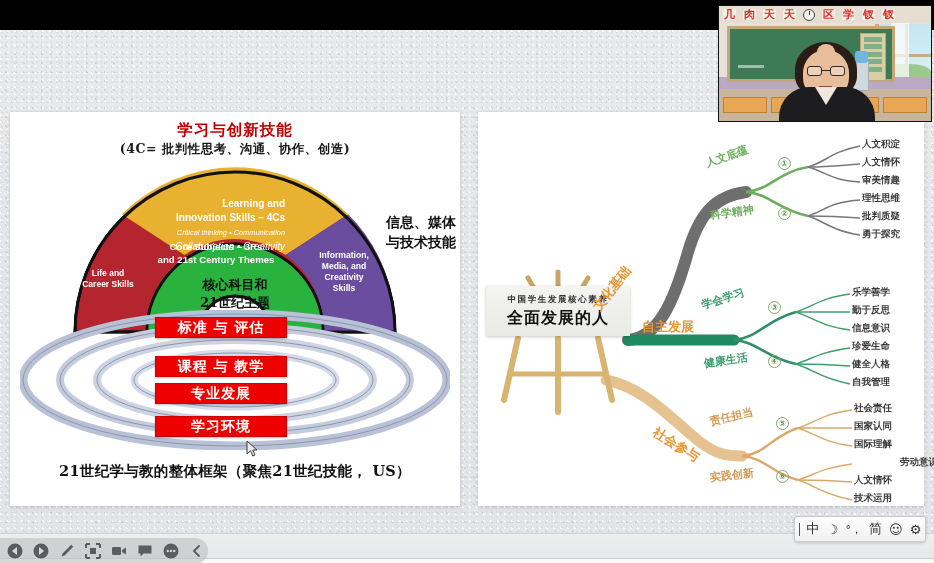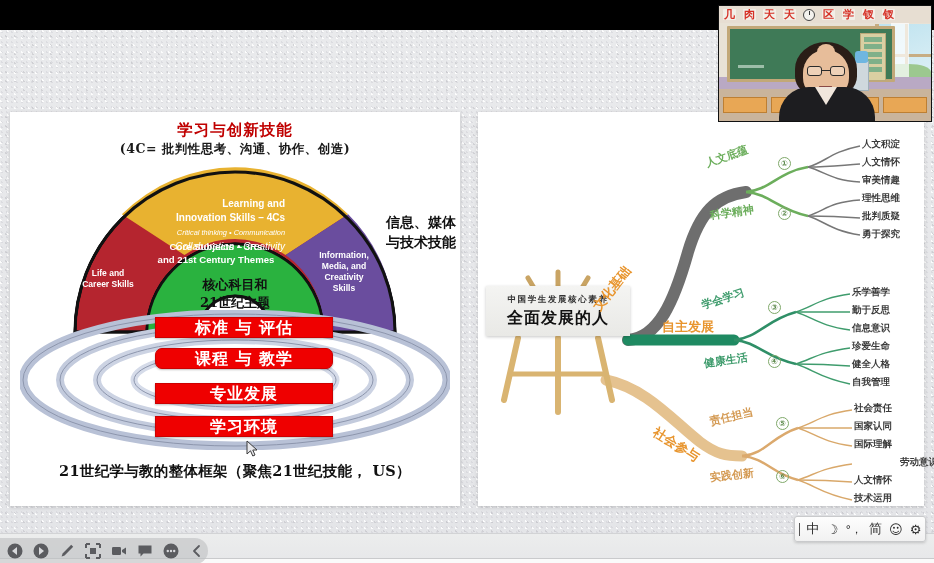--- a/index.html
+++ b/index.html
@@ -57,27 +57,27 @@
   }
   #label-life  { left: 6px;   top: 100px; width: 70px; }
   #label-info  { left: 374px; top: 100px; width: 74px; }
   .core-cn {
     position: absolute; left: 145px; top: 164px; width: 160px; text-align: center;
     font-family: "DejaVu Serif","Liberation Serif", serif;
     font-size: 13px; font-weight: bold; color: #111; line-height: 18px;
   }
   .rings { position: absolute; left: 10px; top: 198px; width: 430px; height: 140px; }
   .redbar {
-    position: absolute; left: 145px; width: 178px; height: 21px;
+    position: absolute; left: 145px; width: 132px; height: 21px;
     background: #ef0000; border: 1px solid #cc0000;
-    color: #fff; font-weight: bold; font-size: 16px; line-height: 19px; text-align: center;
+    color: #fff; font-weight: bold; font-size: 14px; line-height: 19px; text-align: center;
     font-family: "DejaVu Serif","Liberation Serif", serif; letter-spacing: 1px;
     box-shadow: 0 1px 2px rgba(0,0,0,.25);
   }
-  #bar0 { top: 205px; } #bar1 { top: 236px; border-radius: 7px; } #bar2 { top: 271px; } #bar3 { top: 304px; }
+  #bar0 { top: 205px; } #bar1 { top: 244px; } #bar2 { top: 271px; } #bar3 { top: 304px; }
   .l-caption {
     position: absolute; left: 0; right: 0; top: 350px; text-align: center;
     font-family: "DejaVu Serif","Liberation Serif", serif;
     font-size: 14.5px; font-weight: bold; color: #111; letter-spacing: .3px;
   }
   .cursor { position: absolute; left: 236px; top: 328px; width: 13px; height: 18px; }
 
   
   .mm { position: absolute; left: 0; top: 0; width: 446px; height: 394px; }
   .easel-sign {
@@ -317,21 +317,21 @@
       <path d="M40 226 L 26 288 M 120 226 L 134 288 M 80 226 L 80 300" stroke="#d9b471" stroke-width="6" fill="none" stroke-linecap="round"></path>
       <path d="M34 262 L 126 262" stroke="#d9b471" stroke-width="5" fill="none"></path>
     </svg>
 
     <div class="easel-sign">
       <div class="sign-small">中国学生发展核心素养</div>
       <div class="sign-big">全面发展的人</div>
     </div>
 
     <div class="mm-label trunk-label" style="left:118px;top:188px;color:#e8952e;transform:rotate(-52deg);transform-origin:left center;">文化基础</div>
-    <div class="mm-label trunk-label" style="left:184px;top:206px;color:#e8952e;">自主发展</div>
+    <div class="mm-label trunk-label" style="left:164px;top:206px;color:#e8952e;">自主发展</div>
     <div class="mm-label trunk-label" style="left:176px;top:310px;color:#e8952e;transform:rotate(32deg);transform-origin:left center;">社会参与</div>
 
     <div class="mm-label branch-label" style="left:228px;top:44px;color:#6cae5c;transform:rotate(-19deg);transform-origin:left center;">人文底蕴</div>
     <div class="num-badge" style="left:300px;top:45px;">①</div>
 
     <div class="mm-label branch-label" style="left:232px;top:96px;color:#6cae5c;transform:rotate(-8deg);transform-origin:left center;">科学精神</div>
     <div class="num-badge" style="left:300px;top:95px;">②</div>
 
     <div class="mm-label branch-label" style="left:224px;top:186px;color:#3f9c6d;transform:rotate(-18deg);transform-origin:left center;">学会学习</div>
     <div class="num-badge" style="left:290px;top:189px;">③</div>

